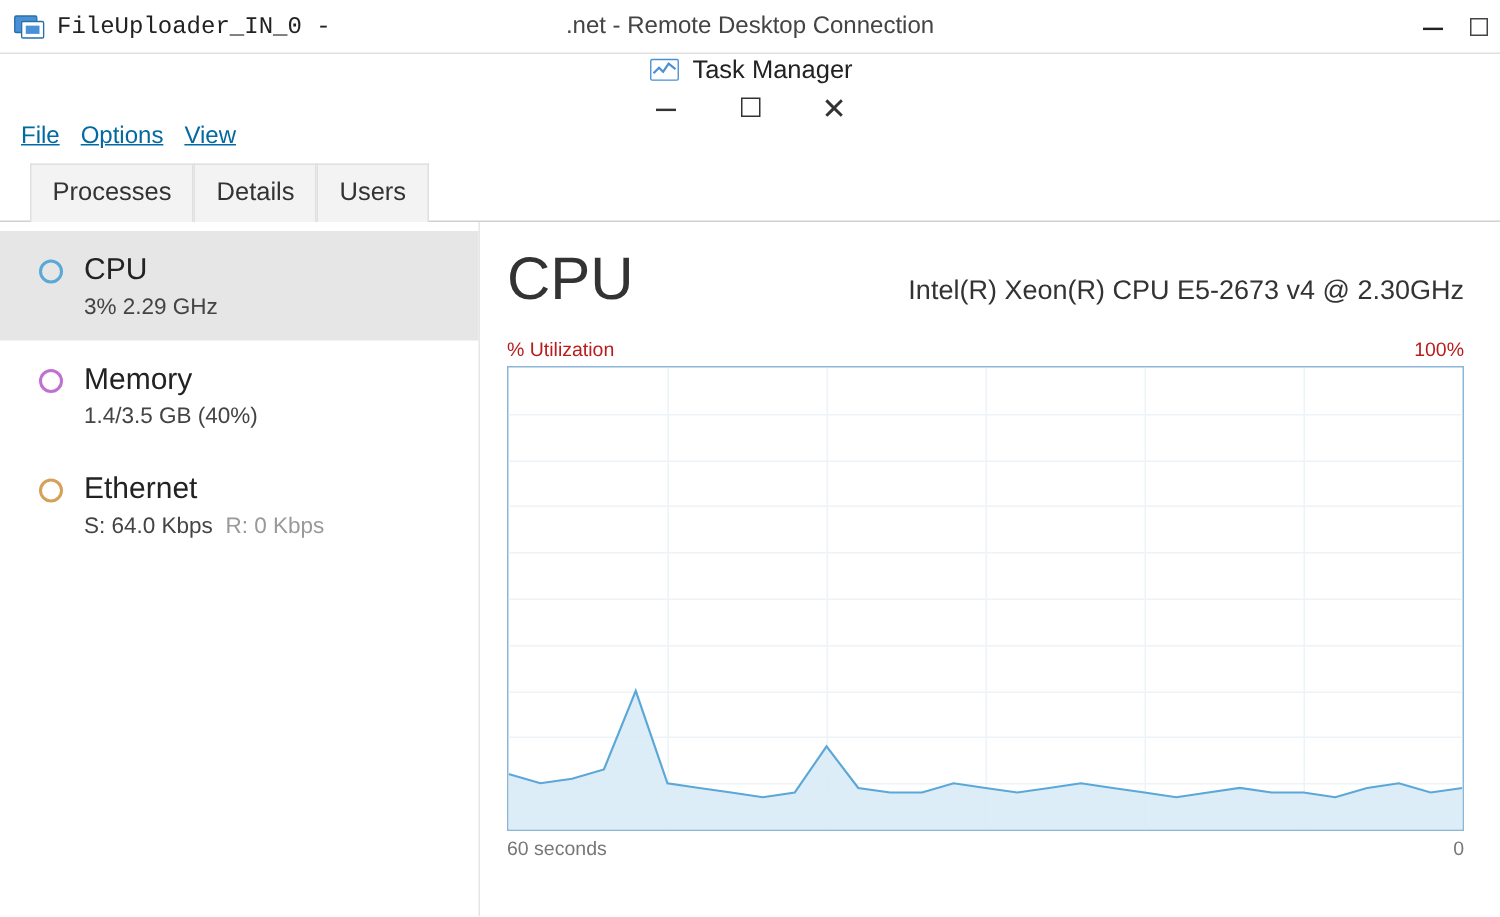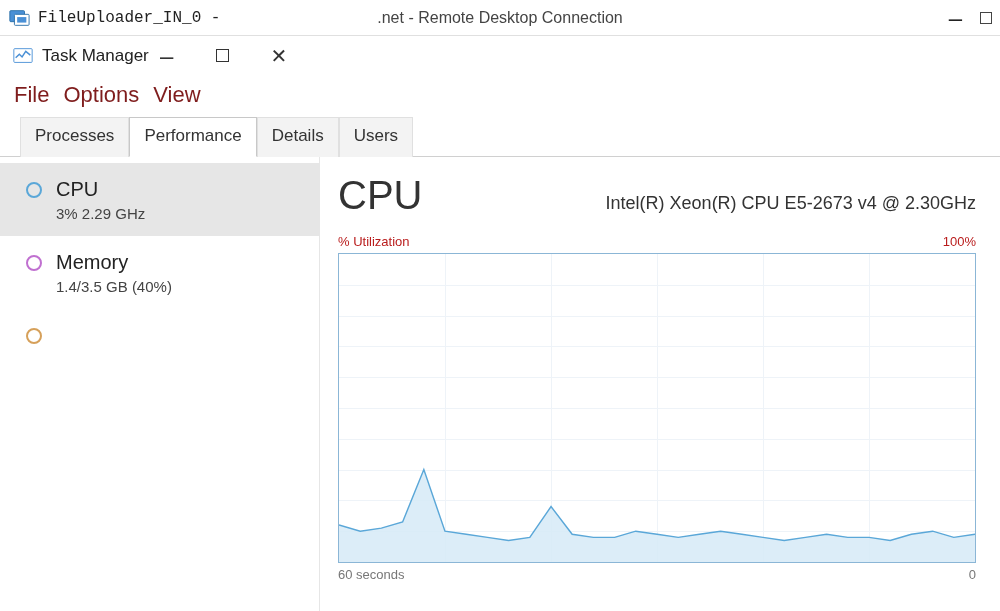--- a/index.html
+++ b/index.html
@@ -27,37 +27,39 @@
     .rdc-center { position: absolute; left: 50%; transform: translateX(-50%); color: #444; font-size: 16px; }
     .rdc-icon svg { width: 22px; height: 22px; display: block; }
     .rdc-title { font-size: 16px; color: #222; font-family: Liberation Mono, monospace; }
     .rdc-controls { display: flex; gap: 18px; align-items: center; font-size: 20px; }
 
     
     .tm-titlebar {
       height: 40px;
       display: flex;
       align-items: center;
-      justify-content: flex-start;
+      justify-content: space-between;
       padding: 0 12px;
       background: #fff;
+      flex-direction: column;
     }
     .tm-title-left { display: flex; align-items: center; gap: 8px; }
     .tm-icon svg { width: 22px; height: 22px; display: block; }
     .tm-title { font-size: 17px; color: #222; }
     .tm-controls { display: flex; gap: 20px; align-items: center; }
     .win-btn { width: 36px; text-align: center; font-size: 18px; color: #333; }
 
     
     .menubar {
       display: flex;
       gap: 6px;
       padding: 4px 10px 6px;
-      font-size: 22px;
-      color: #7f1d1d;
+      font-size: 16px;
+      color: #0369a1;
+      text-decoration: underline;
     }
     .menubar span { padding: 2px 4px; }
 
     
     .tabs {
       display: flex;
       border-bottom: 1px solid #d0d0d0;
       font-size: 17px;
       color: #333;
       padding-left: 20px;
@@ -223,21 +225,20 @@
 </div>
 
 <div class="menubar">
   <span>File</span>
   <span>Options</span>
   <span>View</span>
 </div>
 
 <div class="tabs">
   <div class="tab inactive">Processes</div>
-  <div class="tab active">Performance</div>
   <div class="tab inactive">Details</div>
   <div class="tab inactive">Users</div>
 </div>
 
 <div class="tm-main">
 
   <div class="sidebar">
     <div class="side-item selected">
       <div class="side-bullet bullet-cpu"></div>
       <div>
@@ -247,20 +248,27 @@
     </div>
     <div class="side-item">
       <div class="side-bullet bullet-mem"></div>
       <div>
         <div class="side-label">Memory</div>
         <div class="side-stat">1.4/3.5 GB (40%)</div>
       </div>
     </div>
     <div class="side-item">
       <div class="side-bullet bullet-eth"></div>
+      <div>
+        <div class="side-label">Ethernet</div>
+        <div class="side-stat">
+          <span>S:</span> <span>64.0 Kbps</span>
+          &nbsp;<span class="rx"><span>R:</span> <span>0 Kbps</span></span>
+        </div>
+      </div>
     </div>
   </div>
 
   <div class="content">
     <div class="content-head">
       <div class="cpu-heading">CPU</div>
       <div class="cpu-model">Intel(R) Xeon(R) CPU E5-2673 v4 @ 2.30GHz</div>
     </div>
 
     <div class="axis-top">

